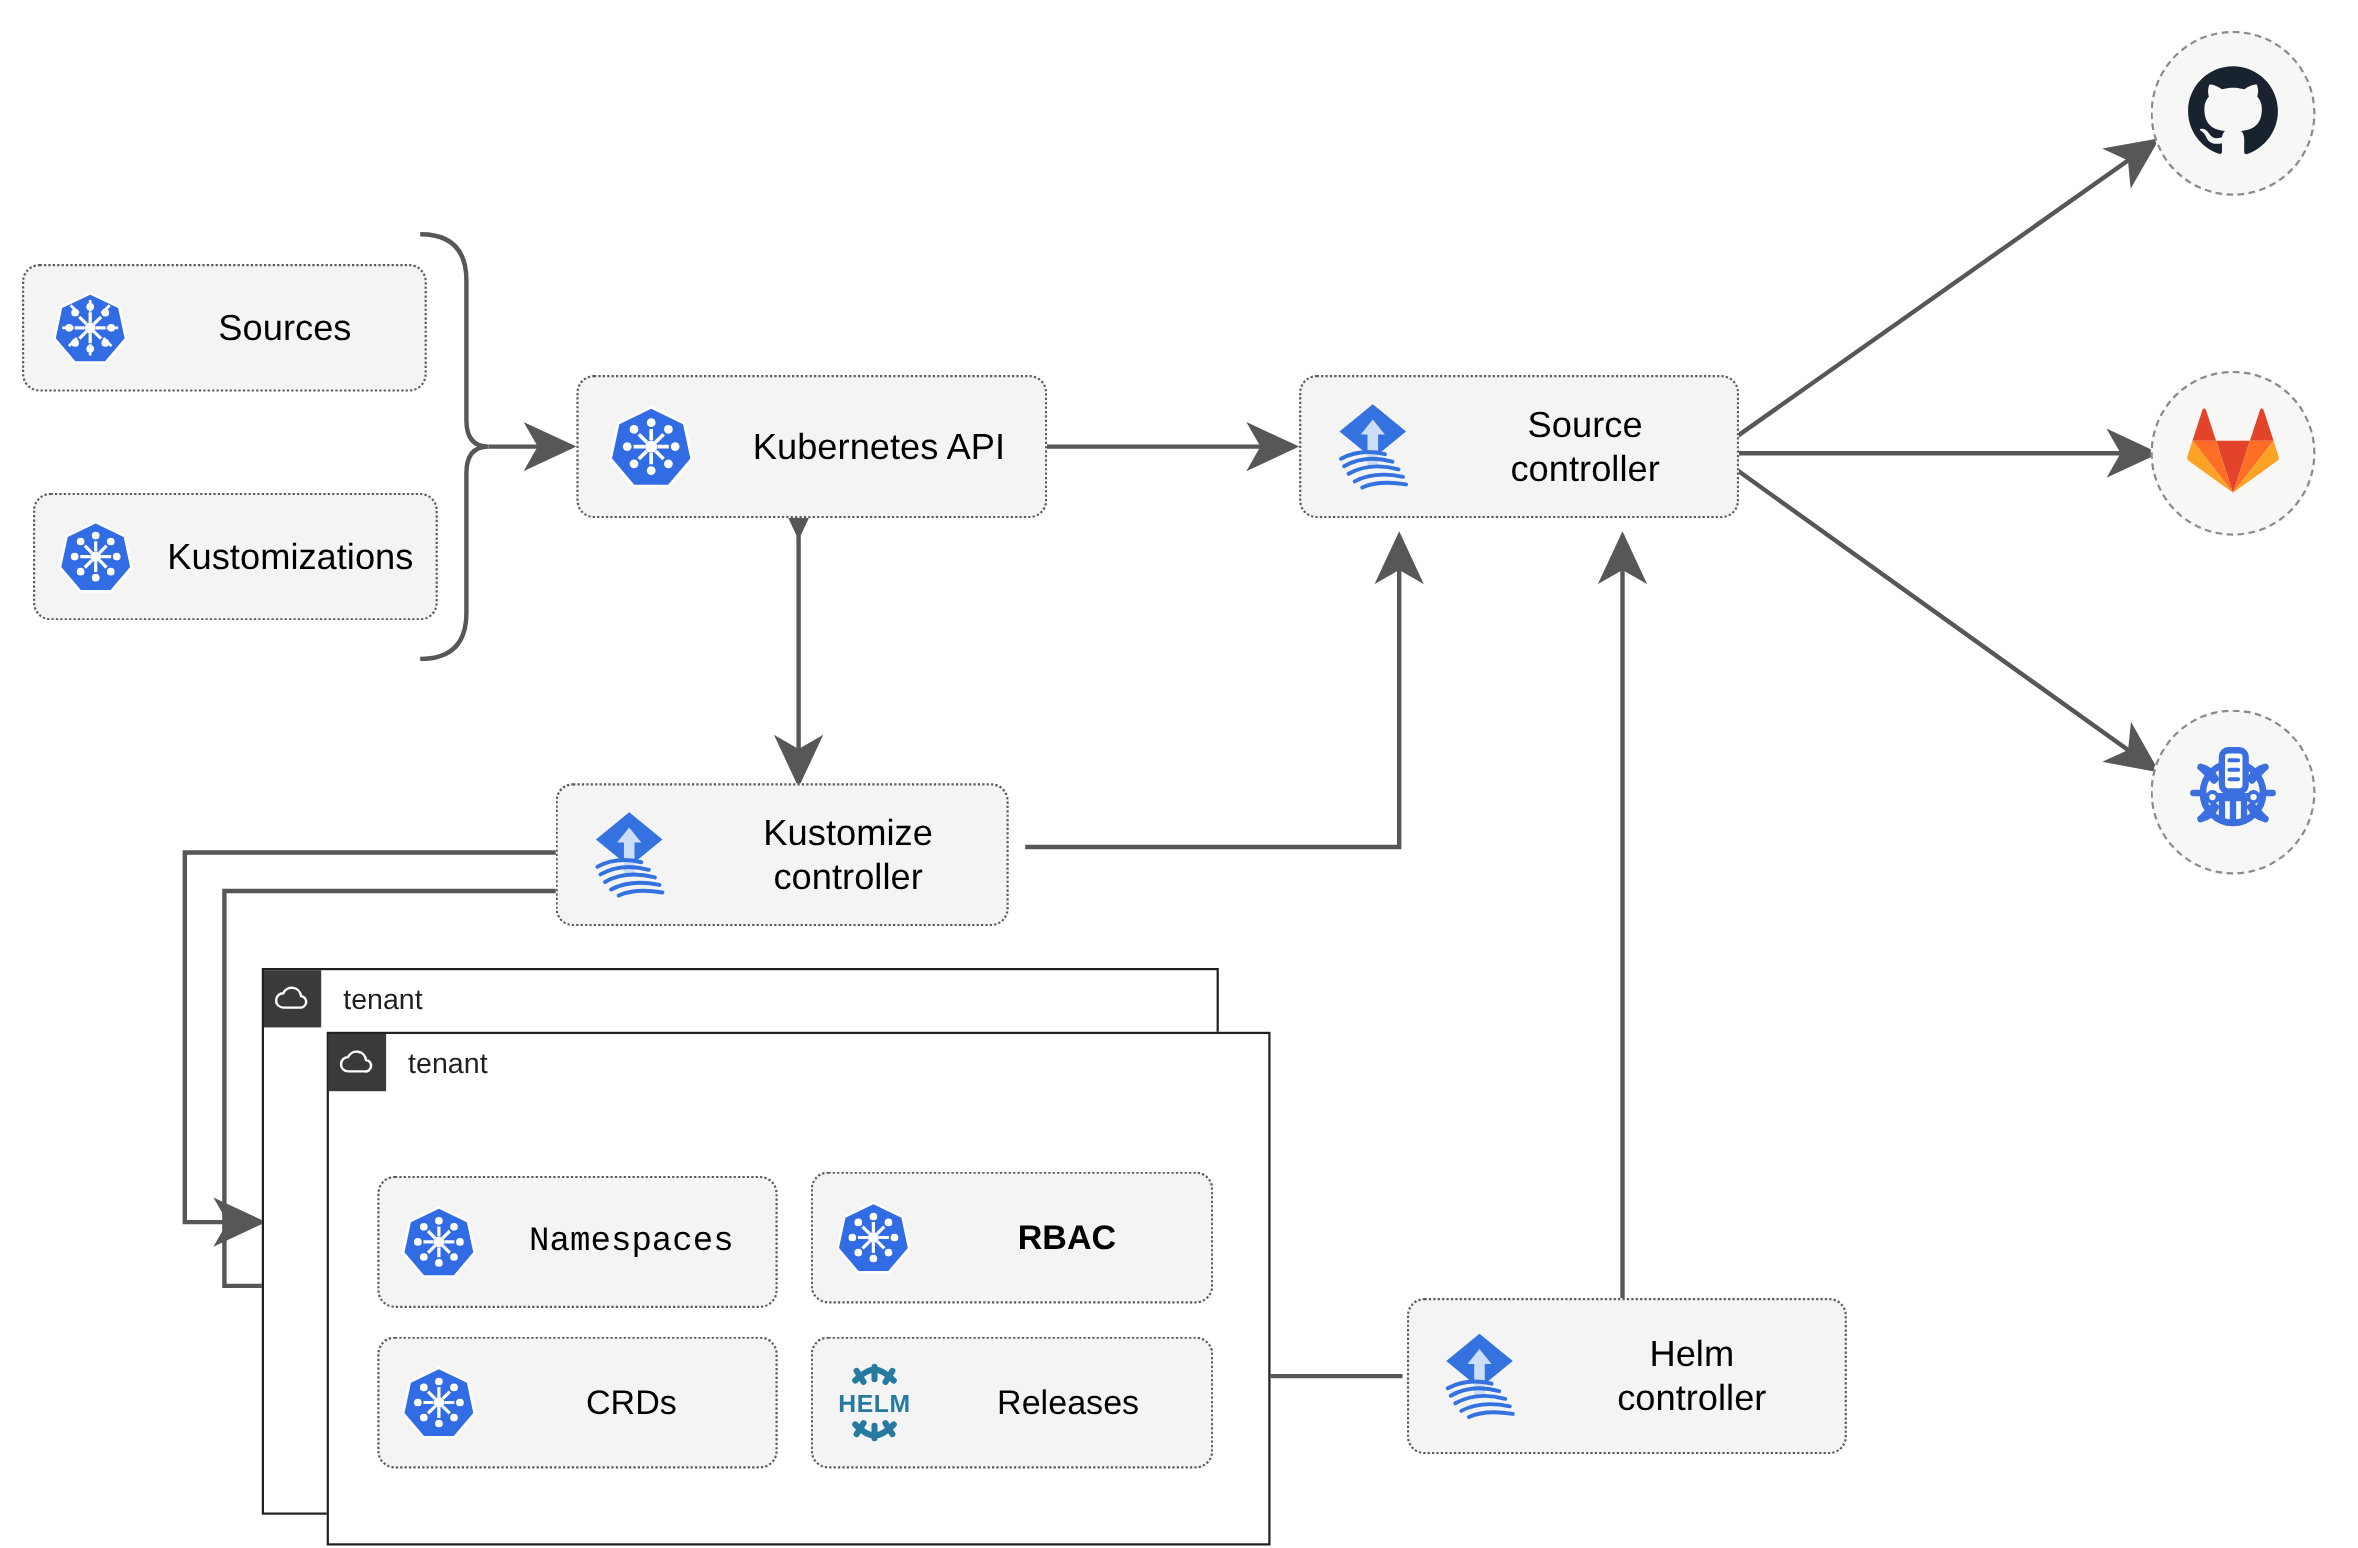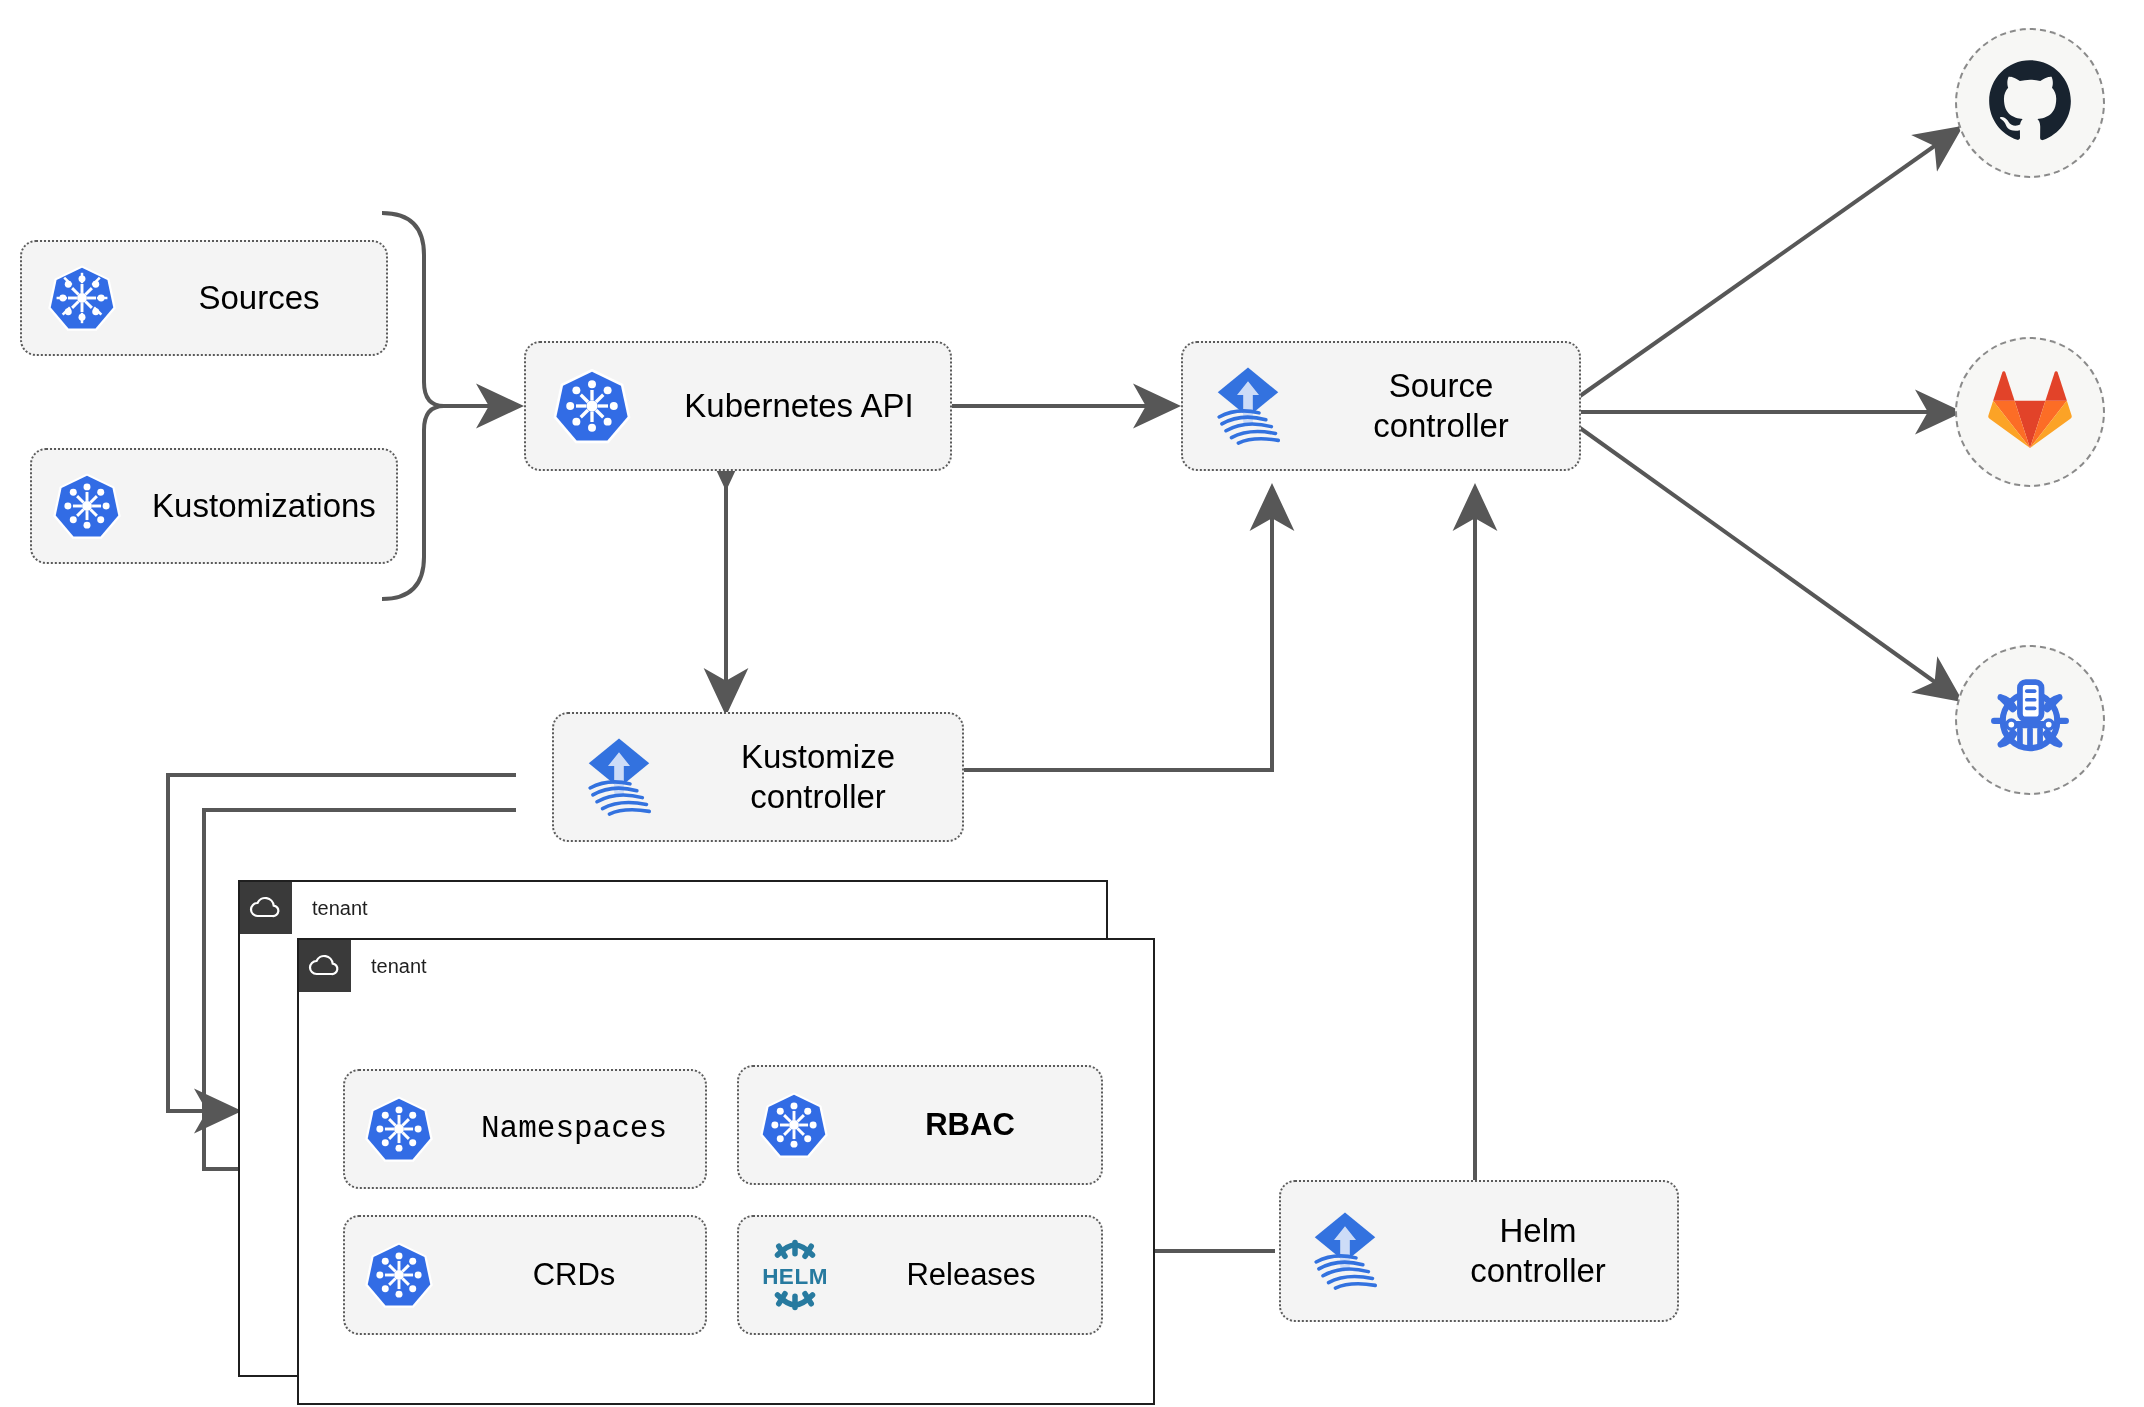--- a/index.html
+++ b/index.html
@@ -63,21 +63,21 @@
     height:52px;
     display:flex;align-items:center;
   }
   .tenant .tabicon{
     width:52px;height:52px;
     background:#3a3a3a;
     display:flex;align-items:center;justify-content:center;
     flex:0 0 auto;
   }
   .tenant .tabtext{
-    font-size:20px;color:#1f1f1f;
+    font-size:26px;color:#1f1f1f;
     padding-left:20px;
   }
 </style>
 </head>
 <body>
 
 <div id="canvas">
 
   <svg class="edges" viewBox="0 0 2144 1407">
     <defs>
@@ -230,21 +230,21 @@
           <path d="M16 50 Q30 42 49 47"></path>
           <path d="M20 55 Q33 48 52 52"></path>
           <path d="M25 59 Q36 54 54 57"></path>
         </g>
       </svg>
     </span>
     <span class="lbl">Source
 controller</span>
   </div>
 
-  <div class="node" style="left:552px;top:712px;width:412px;height:130px;">
+  <div class="node" style="left:505px;top:712px;width:412px;height:130px;">
     <span class="ico" style="width:130px;">
       <svg width="88" height="88" viewBox="0 0 64 64">
         <path d="M32 4 L54 22 L32 40 L10 22 Z" fill="#3372DF"></path>
         <path d="M32 14 L40 24 H35.5 V46 H28.5 V24 H24 Z" fill="#cddcf7"></path>
         <g stroke="#3372DF" stroke-width="2.6" fill="none" stroke-linecap="round">
           <path d="M11 40 Q24 33 40 37"></path>
           <path d="M13 45 Q27 37 45 42"></path>
           <path d="M16 50 Q30 42 49 47"></path>
           <path d="M20 55 Q33 48 52 52"></path>
           <path d="M25 59 Q36 54 54 57"></path>

